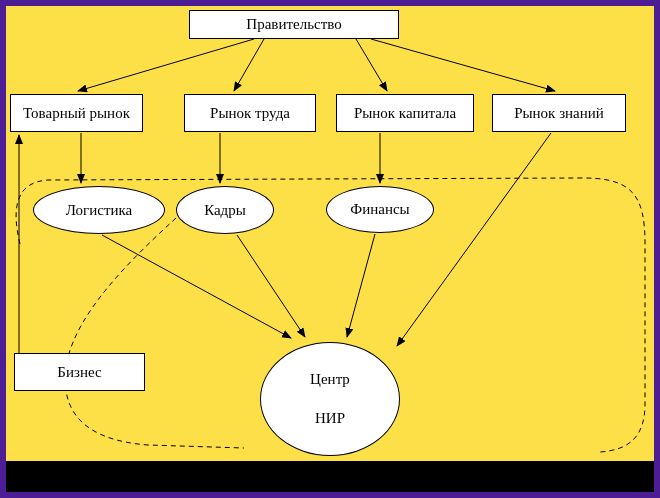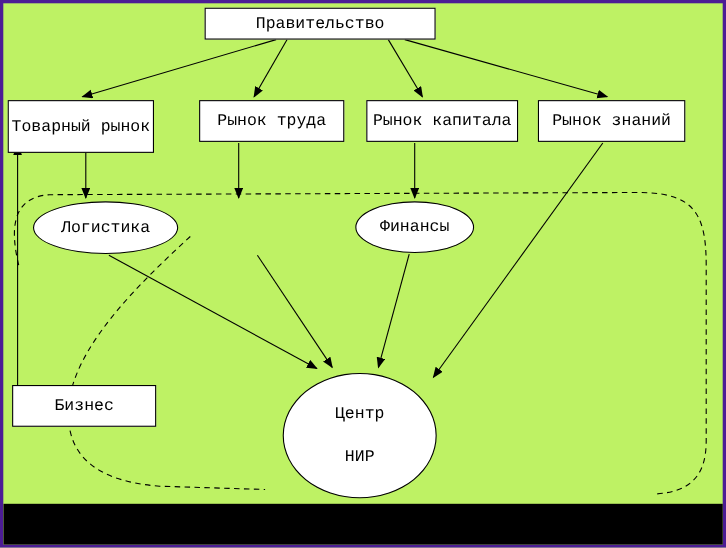--- a/index.html
+++ b/index.html
@@ -1,23 +1,23 @@
 <!DOCTYPE html>
 <html><head>
 <meta charset="utf-8">
 <style>
   html,body{margin:0;padding:0;background:#fff;}
   .canvas{
     position:relative;
     width:660px;height:498px;
-    background:#bef264;
-    border:3px solid #4c1d95;
+    background:#fde047;
+    border:6px solid #4c1d95;
     box-sizing:border-box;
     overflow:hidden;
-    font-family:Liberation Mono, monospace;
+    font-family:Liberation Serif, serif;
   }
   .node{
     position:absolute;
     display:flex;align-items:center;justify-content:center;
     background:#ffffff;
     border:1px solid #000;
     box-sizing:border-box;
     font-size:15px;color:#000;
     text-align:center;
     z-index:2;
@@ -66,21 +66,21 @@
     <line x1="13" y1="347" x2="13" y2="129" stroke="#000" stroke-width="1" marker-end="url(#ah)"></line>
 
     <path d="M 14,238 C 6,205 8,176 42,174 L 572,172 C 626,171 639,188 639,238 L 639,398 C 639,433 621,444 594,446" fill="none" stroke="#000" stroke-width="1" stroke-dasharray="5 4"></path>
     <path d="M 170,212 C 122,256 72,306 61,355 C 52,404 76,434 142,439 L 238,442" fill="none" stroke="#000" stroke-width="1" stroke-dasharray="5 4"></path>
   </svg>
 
   <div class="node rect" style="left:183px;top:4px;width:210px;height:29px">
     <span>Правительство</span>
   </div>
 
-  <div class="node rect" style="left:4px;top:88px;width:133px;height:48px">
+  <div class="node rect" style="left:4px;top:88px;width:133px;height:38px">
     <span>Товарный рынок</span>
   </div>
 
   <div class="node rect" style="left:330px;top:88px;width:138px;height:38px">
     <span>Рынок капитала</span>
   </div>
 
   <div class="node rect" style="left:178px;top:88px;width:132px;height:38px">
     <span>Рынок труда</span>
   </div>
@@ -90,20 +90,23 @@
   </div>
 
   <div class="node ellipse" style="left:27px;top:180px;width:132px;height:48px">
     <span>Логистика</span>
   </div>
 
   <div class="node rect" style="left:8px;top:347px;width:131px;height:38px">
     <span>Бизнес</span>
   </div>
 
+  <div class="node ellipse" style="left:170px;top:180px;width:98px;height:48px">
+    <span>Кадры</span>
+  </div>
 
   <div class="node ellipse" style="left:320px;top:180px;width:108px;height:47px">
     <span>Финансы</span>
   </div>
 
   <div class="node ellipse center-node" style="left:254px;top:336px;width:140px;height:114px">
     <span class="line1">Центр</span>
     <span class="line2">НИР</span>
   </div>
 

